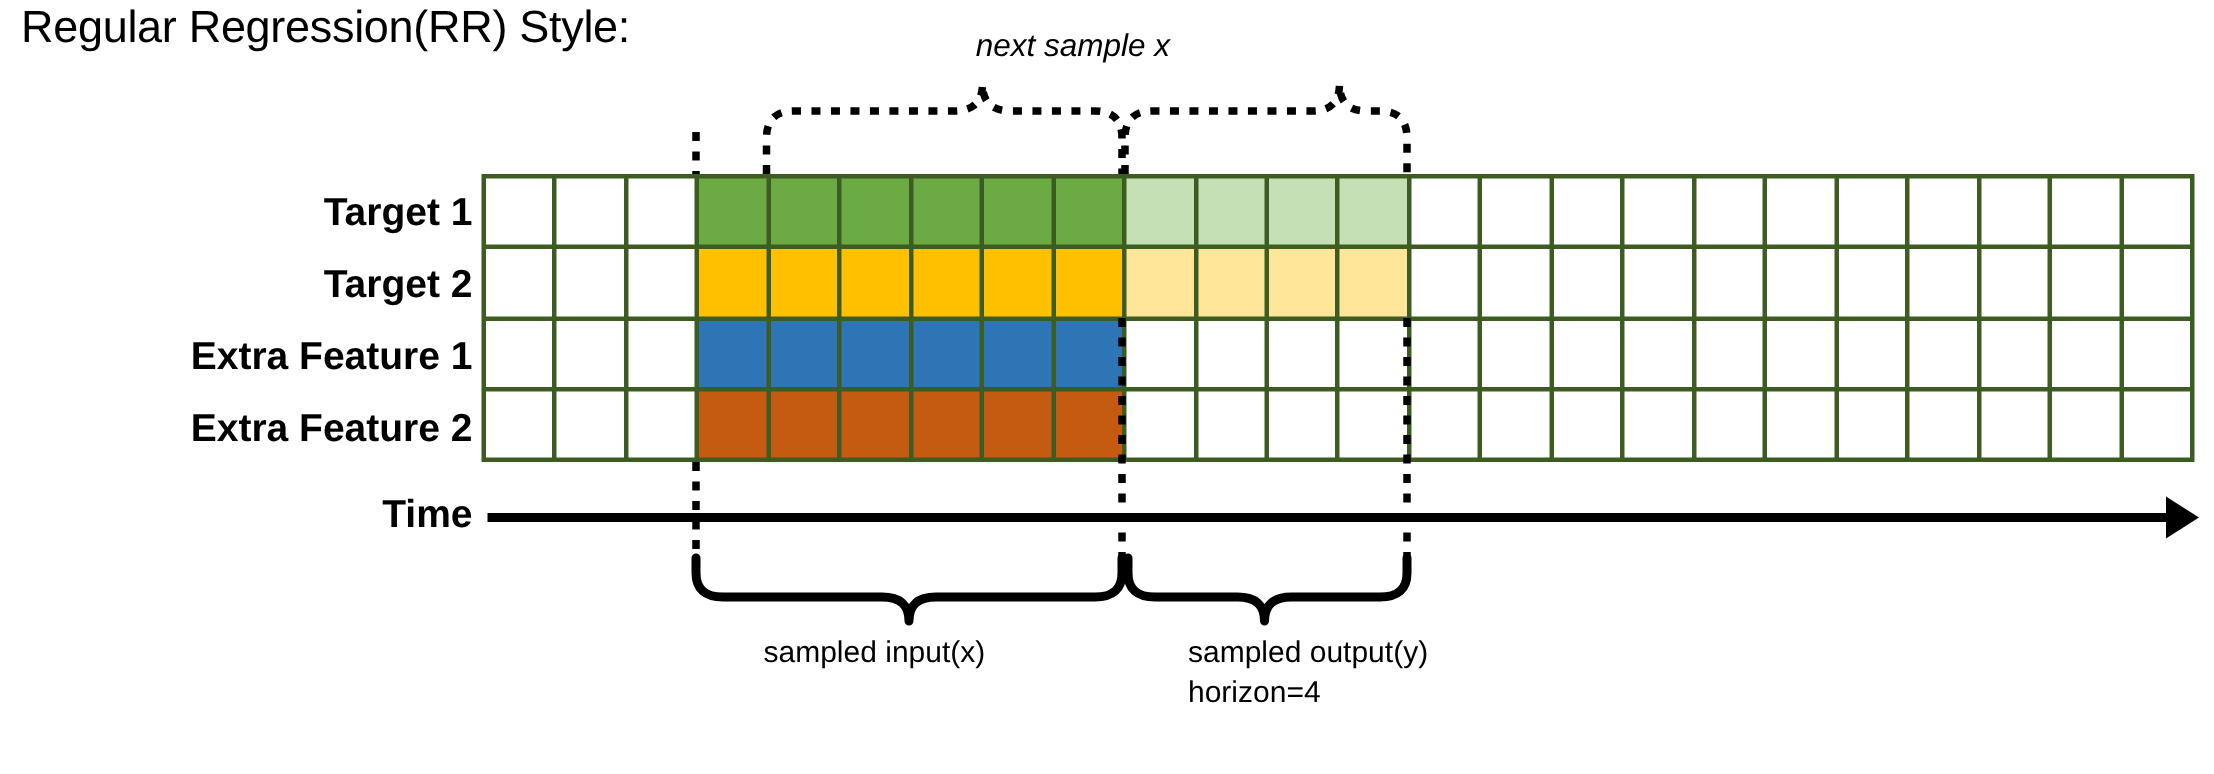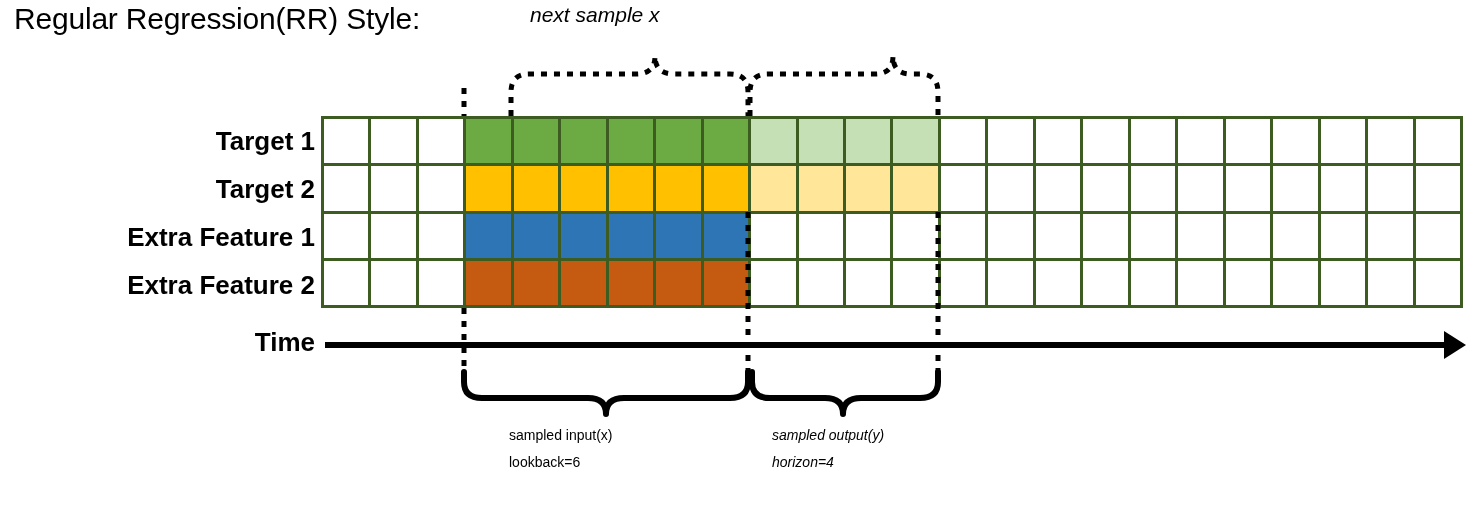--- a/index.html
+++ b/index.html
@@ -93,34 +93,35 @@
   }
   .axis-line { stroke: #000; stroke-width: 6; }
 
   .top-note {
     position: absolute;
     font-size: 21px;
     font-style: italic;
     font-weight: 500;
     color: #000;
     white-space: nowrap;
-    text-align: left;
+    text-align: right;
+    margin-top: 16px;
   }
   .top-note.x { left: 530px; top: 3px; width: 250px; }
   .top-note.y { left: 775px; top: 3px; width: 250px; }
 
   .bottom-note {
     position: absolute;
-    font-size: 14px;
+    font-size: 20px;
     color: #000;
     line-height: 27px;
     white-space: nowrap;
   }
   .bottom-note.left  { left: 509px; top: 422px; }
-  .bottom-note.right { left: 772px; top: 422px; font-style: italic; }
+  .bottom-note.right { left: 792px; top: 422px; }
 </style>
 </head>
 <body>
 
 <div id="stage">
 
   <div class="page-title">Regular Regression(RR) Style:</div>
 
   <div class="row-label r0">Target 1</div>
   <div class="row-label r1">Target 2</div>
@@ -224,21 +225,20 @@
       <div class="cell"></div>
       <div class="cell"></div>
       <div class="cell"></div>
       <div class="cell"></div>
     </div>
 
   <div class="top-note x">next sample x</div>
 
   <div class="bottom-note left">
     <div>sampled input(x)</div>
-    <div>lookback=6</div>
   </div>
 
   <div class="bottom-note right">
     <div>sampled output(y)</div>
     <div>horizon=4</div>
   </div>
 
   <svg id="overlay" viewBox="0 0 1476 516">
 
     <path class="brace-top" d="M 511,116 L 511,92 Q 511,74 529,74 L 636,74 Q 655,74 655,56 Q 655,74 674,74 L 730,74 Q 748,74 748,92 L 748,116"></path>

